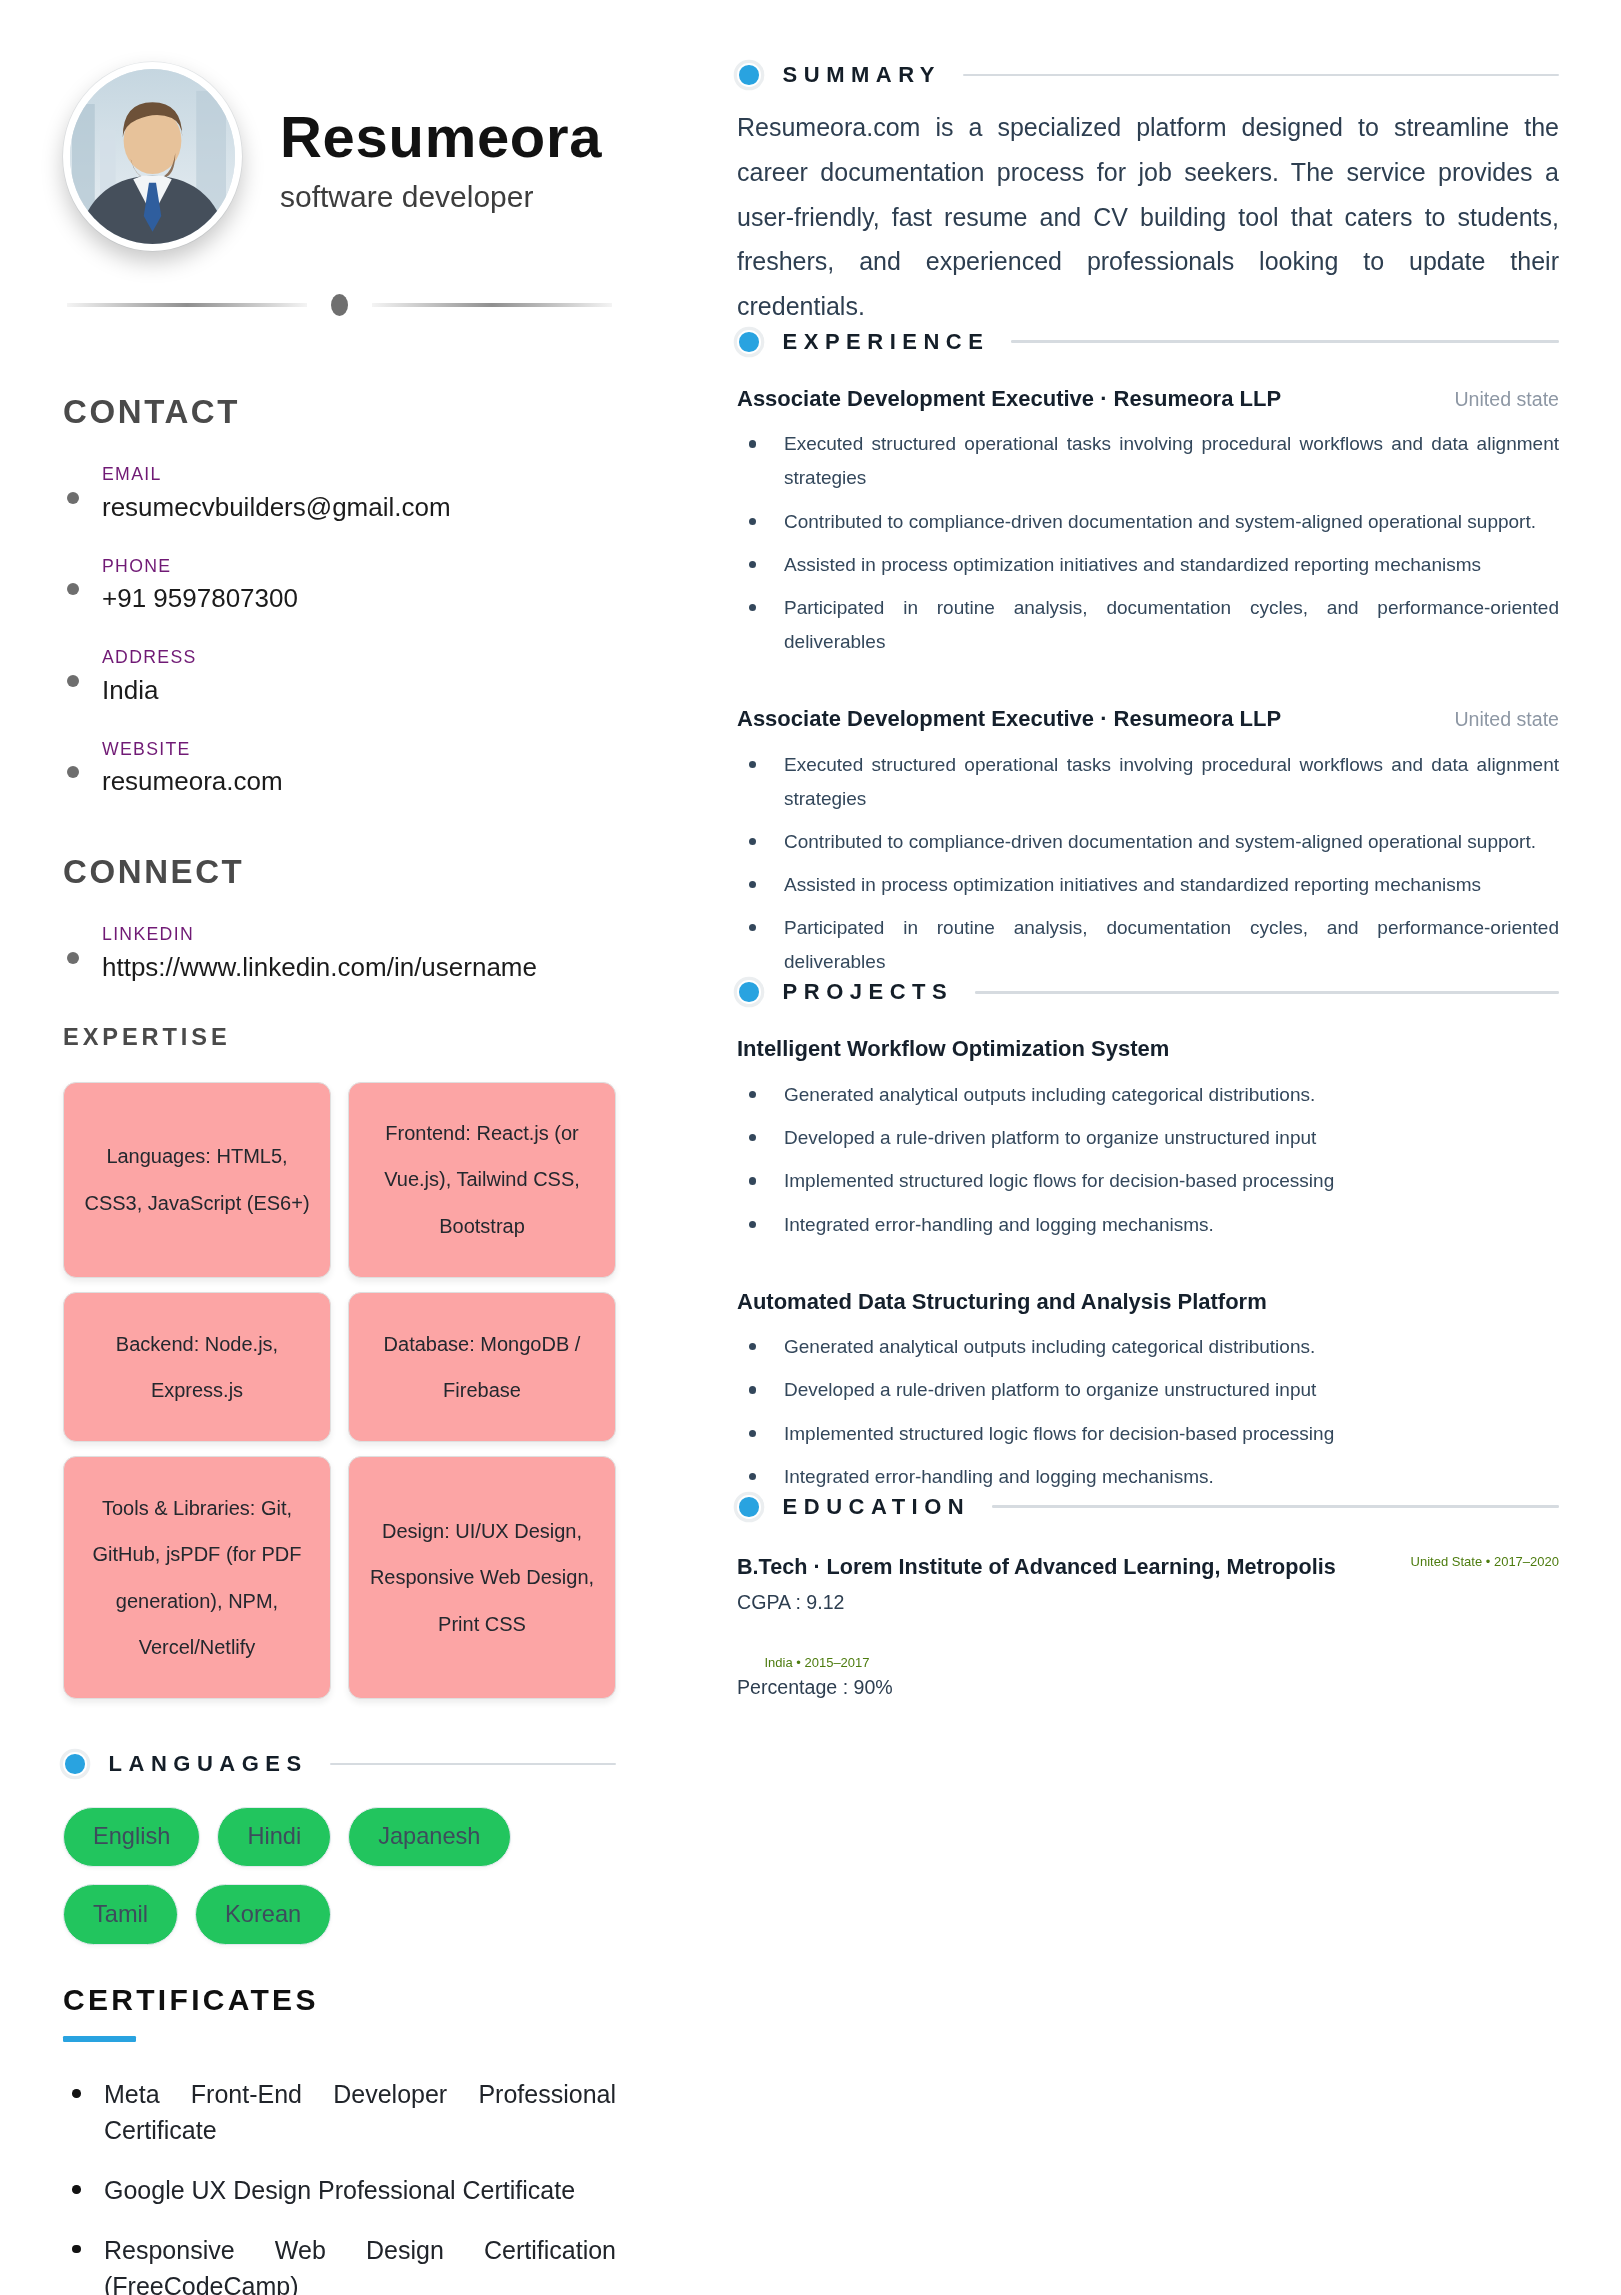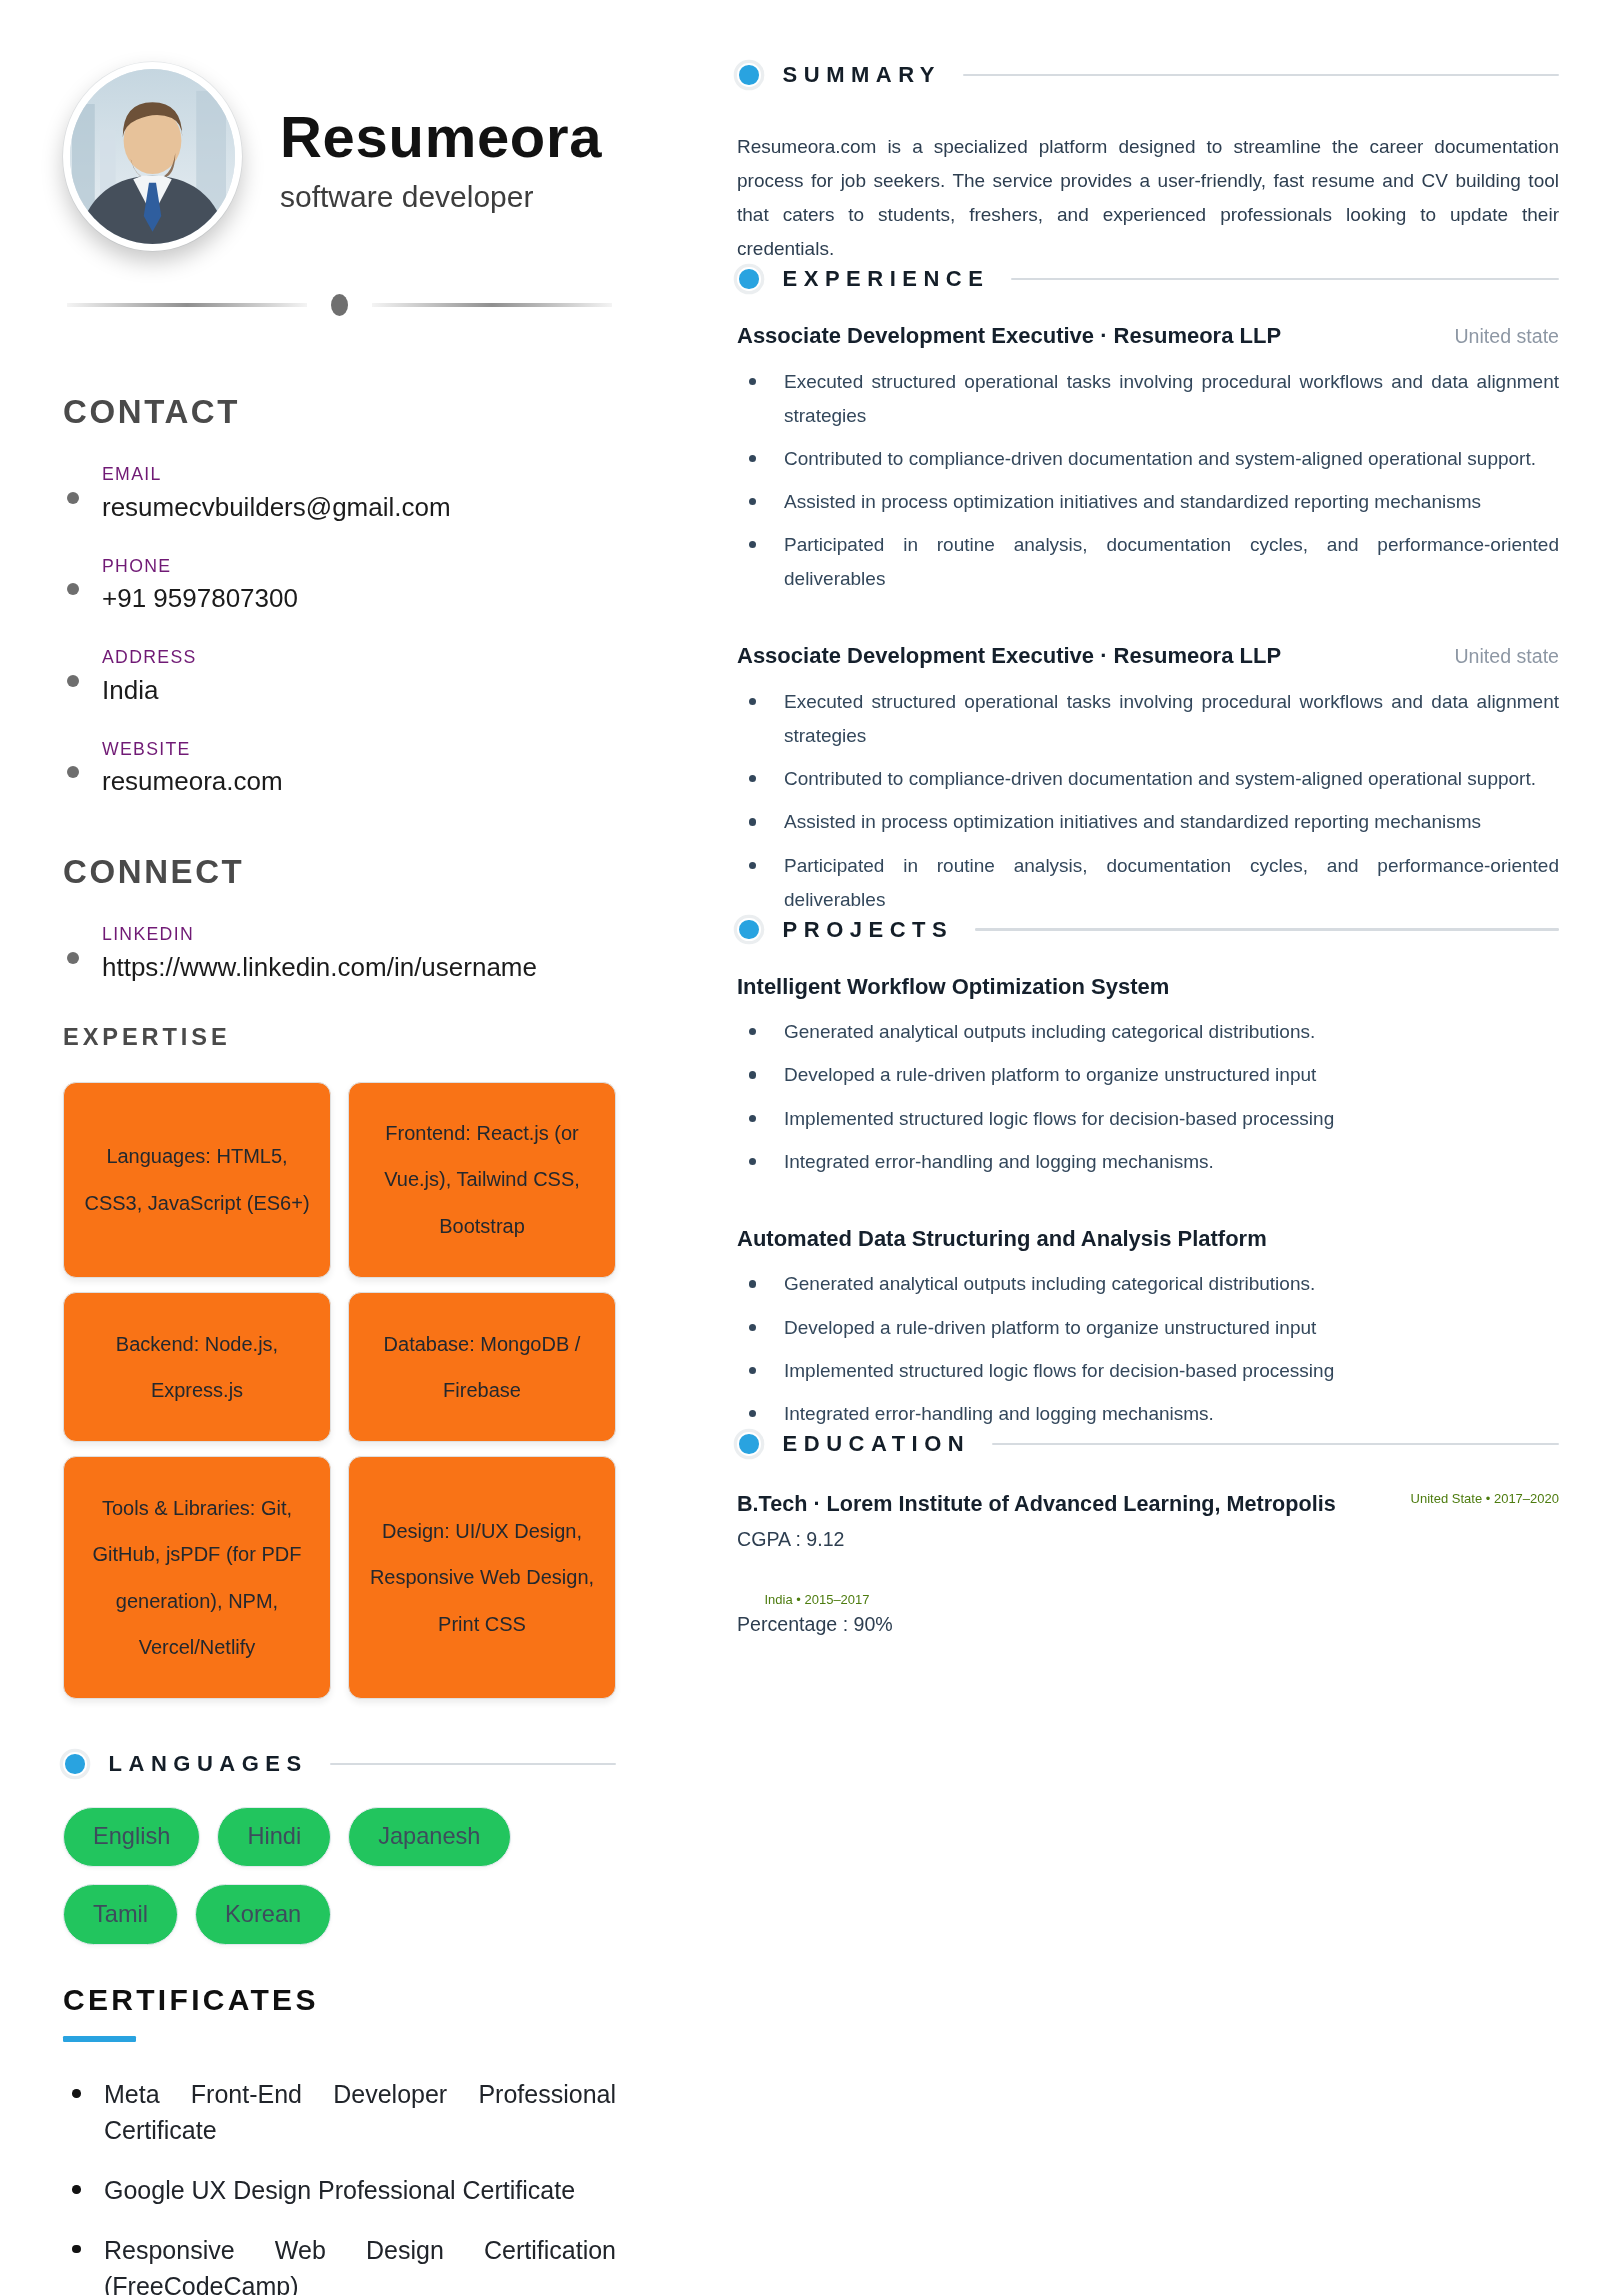--- a/index.html
+++ b/index.html
@@ -29,21 +29,21 @@
   .lhead{font-size:33px;font-weight:bold;color:#4a4a4a;letter-spacing:2.6px;}
   .contact-sec{margin-top:77px;}
   .connect-sec{margin-top:56px;}
   .citem{position:relative;padding-left:39px;margin-top:33px;}
   .cdot{position:absolute;left:3.9px;top:27.5px;width:12.4px;height:12.4px;border-radius:50%;background:#6e6e6e;}
   .clabel{font-size:17.7px;color:#701a75;letter-spacing:1.3px;}
   .cvalue{font-size:26px;color:#1b1b1b;margin-top:6.5px;}
   .xhead{font-size:23.6px;font-weight:bold;color:#4a4a4a;letter-spacing:3.9px;margin-top:41px;}
   .xgrid{display:grid;grid-template-columns:1fr 1fr;gap:14.4px 17px;margin-top:31px;}
   .xbox{
-    background:#f97316;border:0.7px solid #dfdfdf;border-radius:13px;
+    background:#fca5a5;border:0.7px solid #dfdfdf;border-radius:13px;
     padding:27.5px 17px;display:flex;align-items:center;justify-content:center;
     text-align:center;font-size:20px;line-height:2.32;color:#23282e;
     box-shadow:0 3.9px 6.5px rgba(0,0,0,.07);
   }
   
   .shead{display:flex;align-items:center;}
   .sdot{width:19.6px;height:19.6px;border-radius:50%;background:#29a3e0;flex:none;
         border:2.6px solid #ffffff;box-shadow:0 0 0 3.3px #ebeef0;}
   .stext{margin-left:22px;font-size:22px;font-weight:bold;letter-spacing:6.5px;color:#141e28;}
   .sline{flex:1;height:2.6px;background:#d6dbe0;margin-left:22px;border-radius:1.3px;}
@@ -62,21 +62,21 @@
     position:relative;padding-left:41px;margin-top:23.6px;
     font-size:25px;line-height:1.45;color:#20242a;text-align:justify;
   }
   .certlist li::before{
     content:'';position:absolute;left:9.2px;top:13px;width:8.5px;height:8.5px;
     border-radius:50%;background:#121212;
   }
   
   .right{flex:1;min-width:0;}
   .summary-text{
-    margin-top:42px;font-size:19px;line-height:1.79;color:#2d3e50;text-align:justify;
+    margin-top:17px;font-size:25px;line-height:1.79;color:#2d3e50;text-align:justify;
   }
   .sec{}
   .jobrow{display:flex;justify-content:space-between;align-items:baseline;margin-top:31px;}
   .jobrow.second{margin-top:47px;}
   .jobtitle{font-size:22px;font-weight:bold;color:#15202c;}
   .jobloc{font-size:19.6px;color:#8d97a4;white-space:nowrap;margin-left:26px;}
   .blist{list-style:none;margin:15.7px 0 0 0;padding:0;}
   .blist li{
     position:relative;padding-left:47px;margin-top:9.2px;
     font-size:19px;line-height:1.79;color:#33475b;text-align:justify;

